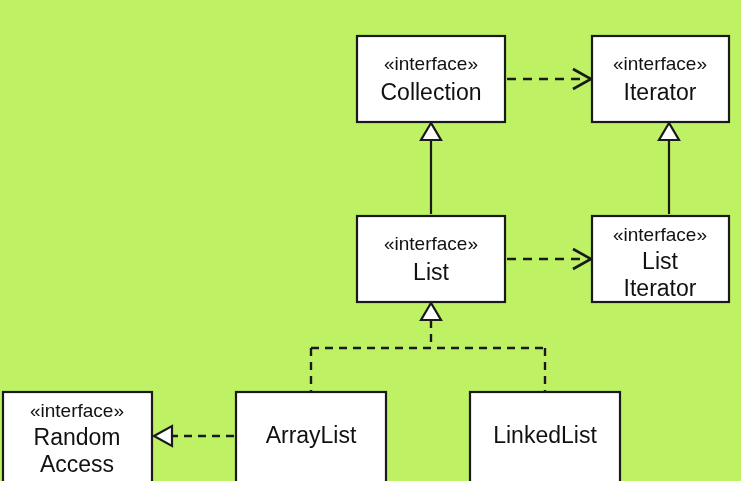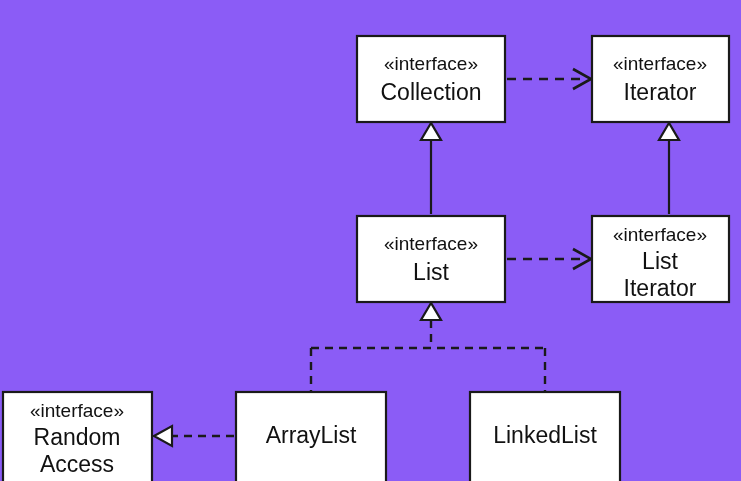--- a/index.html
+++ b/index.html
@@ -7,21 +7,21 @@
     padding: 0;
     background: #ffffff;
   }
   body {
     font-family: "Liberation Sans", sans-serif;
   }
   #diagram-root {
     position: relative;
     width: 741px;
     height: 481px;
-    background: #8b5cf6;
+    background: #bef264;
     overflow: hidden;
   }
   svg#uml-canvas {
     position: absolute;
     left: 0;
     top: 0;
     width: 741px;
     height: 481px;
     display: block;
   }

